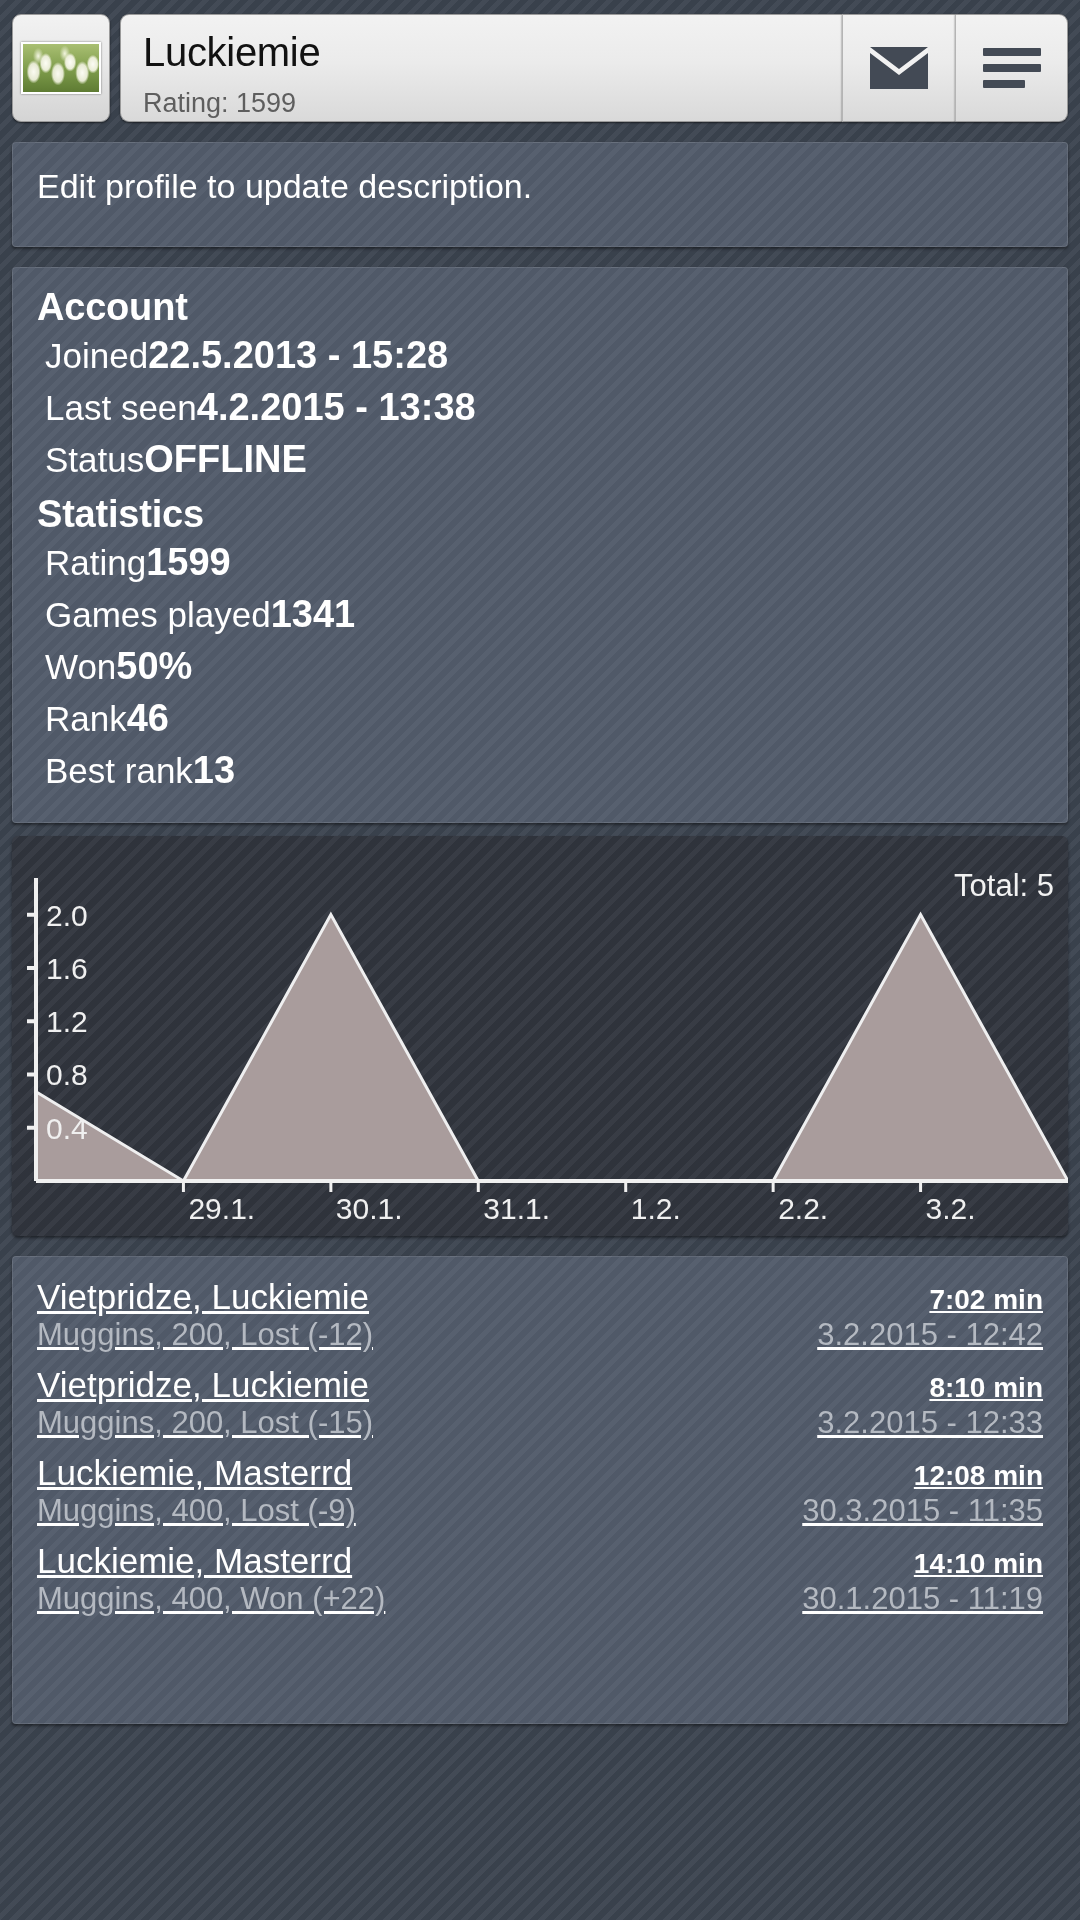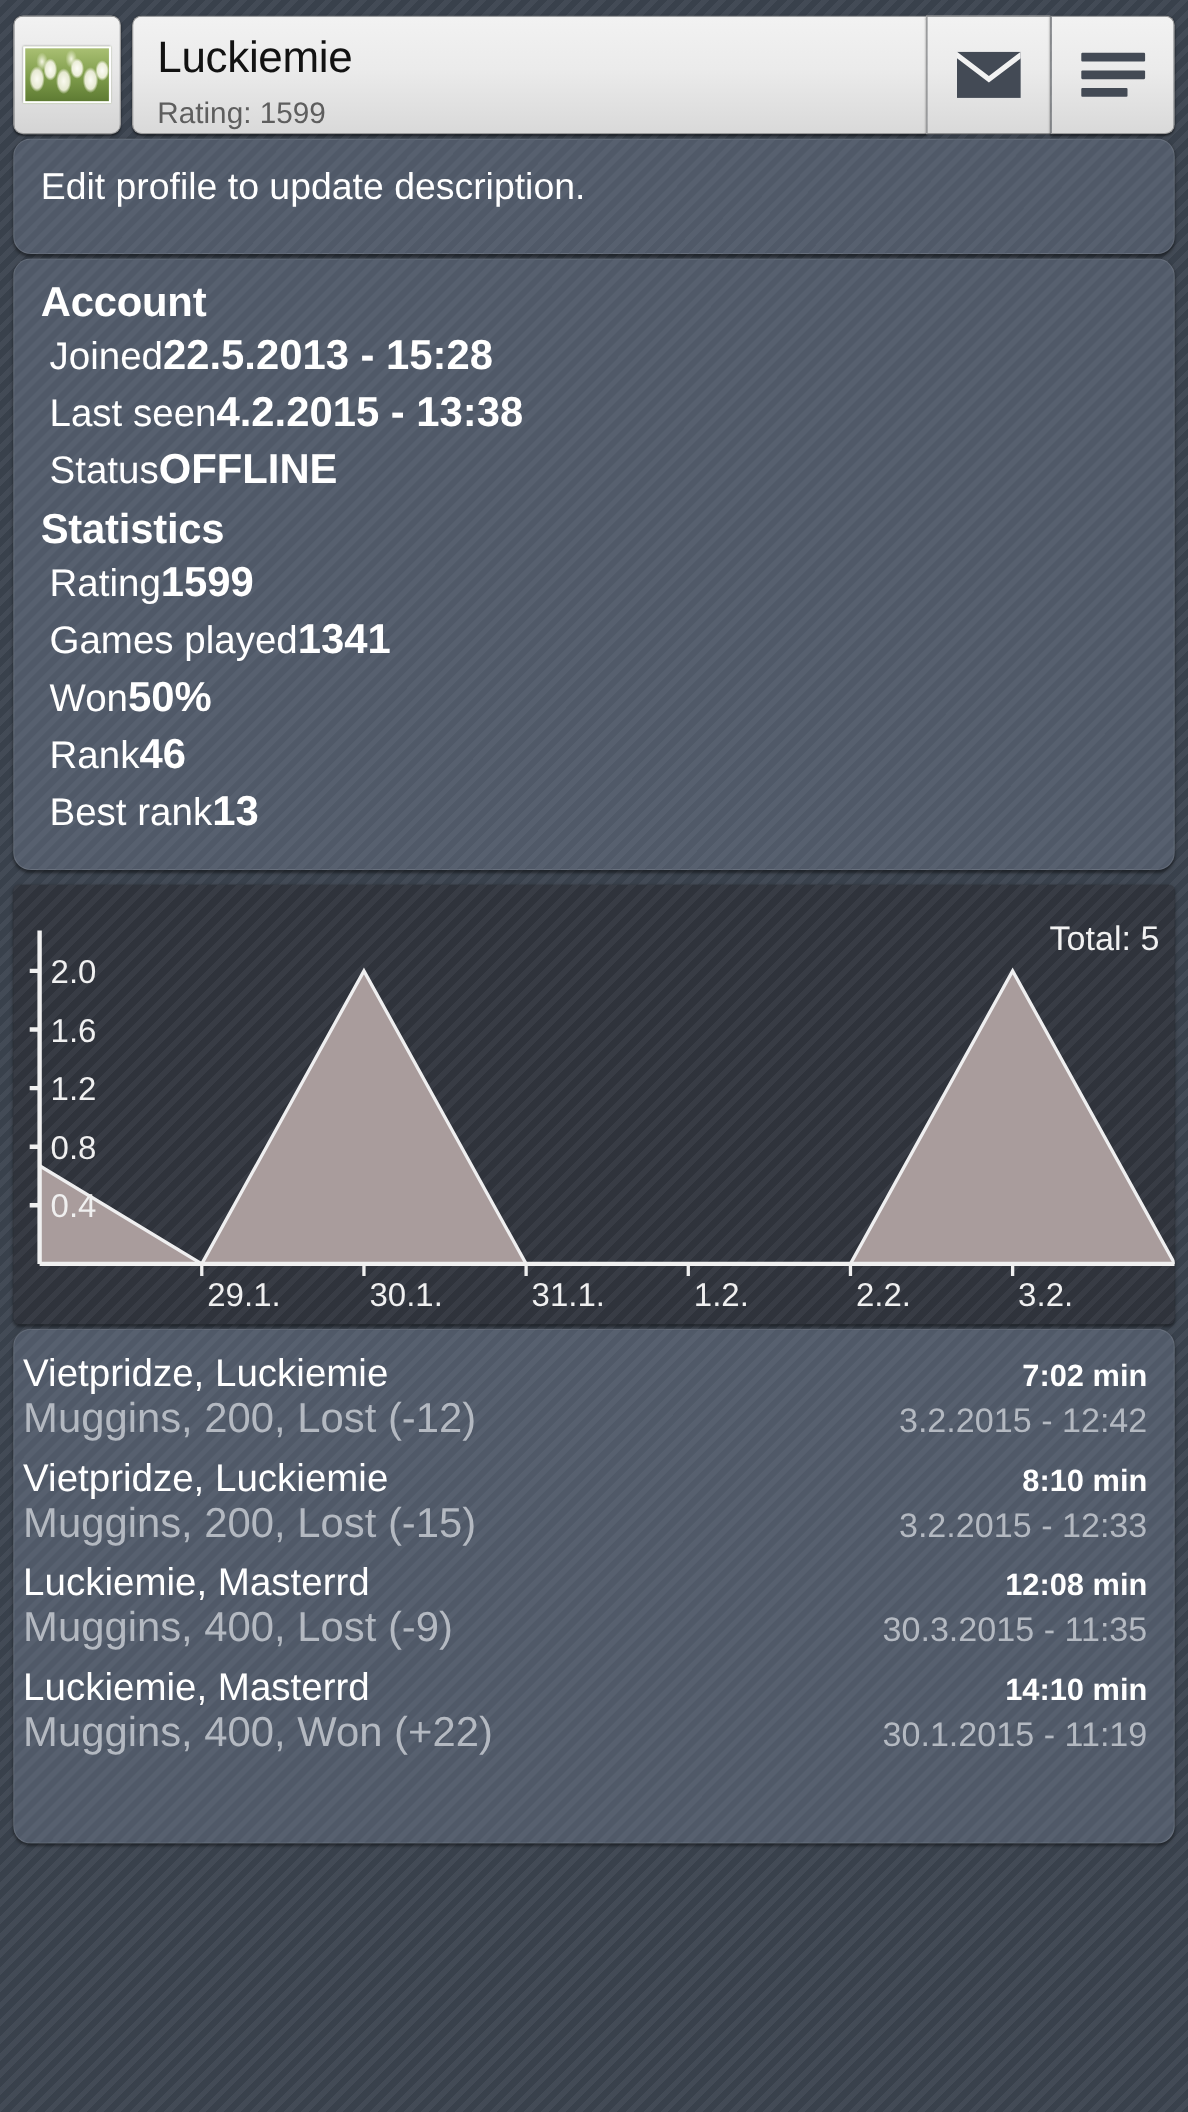--- a/index.html
+++ b/index.html
@@ -83,22 +83,22 @@
   }
   .icon-btn.last { border-right:1px solid #9a9a9a; border-radius:0 9px 9px 0; }
   .ham { width:58px; }
   .ham i { display:block; height:8px; background:#434a55; border-radius:1px; margin-bottom:8px; }
   .ham i:nth-child(1){ width:58px; }
   .ham i:nth-child(2){ width:58px; }
   .ham i:nth-child(3){ width:42px; margin-bottom:0; }
 
   
   .card {
-    margin:4px 12px 0 12px;
-    border-radius:16px;
+    margin:20px 12px 0 12px;
+    border-radius:4px;
     background-color:#525c6b;
     background-image:repeating-linear-gradient(
       135deg,
       rgba(255,255,255,0.028) 0px,
       rgba(255,255,255,0.028) 5px,
       rgba(0,0,0,0.028) 5px,
       rgba(0,0,0,0.028) 11px);
     border:1px solid rgba(255,255,255,0.10);
     box-shadow:0 2px 3px rgba(0,0,0,0.45);
   }
@@ -134,28 +134,28 @@
       rgba(0,0,0,0.045) 12px);
     overflow:hidden;
     box-shadow:0 2px 3px rgba(0,0,0,0.45);
   }
   .chart-svg { position:absolute; inset:0; width:100%; height:100%; }
   .ytick { font-size:30px; fill:#f0f0f0; font-family:"Liberation Sans", sans-serif; }
   .xtick { font-size:30px; fill:#f0f0f0; font-family:"Liberation Sans", sans-serif; }
   .total-lbl { font-size:31px; fill:#f2f2f2; font-family:"Liberation Sans", sans-serif; text-anchor:end; }
 
   
-  .games-card { padding:16px 22px 0 6px; height:468px; overflow:hidden; }
+  .games-card { padding:16px 22px 0 22px; height:468px; overflow:hidden;text-decoration:underline; }
   .game {
     padding:4px 2px 8px 2px;
   }
   .game-top, .game-bot { display:flex; justify-content:space-between; align-items:baseline; }
   .g-players { font-size:35px; color:#ffffff; }
   .g-dur { font-size:28px; color:#ffffff; font-weight:bold; }
-  .g-meta { font-size:38px; color:#b4b9c1; }
+  .g-meta { font-size:31px; color:#b4b9c1; }
   .g-date { font-size:31px; color:#b4b9c1; }
 </style>
 </head>
 <body>
 
 <div class="actionbar">
 
   <div class="avatar-btn">
     <div class="avatar-img"></div>
   </div>

